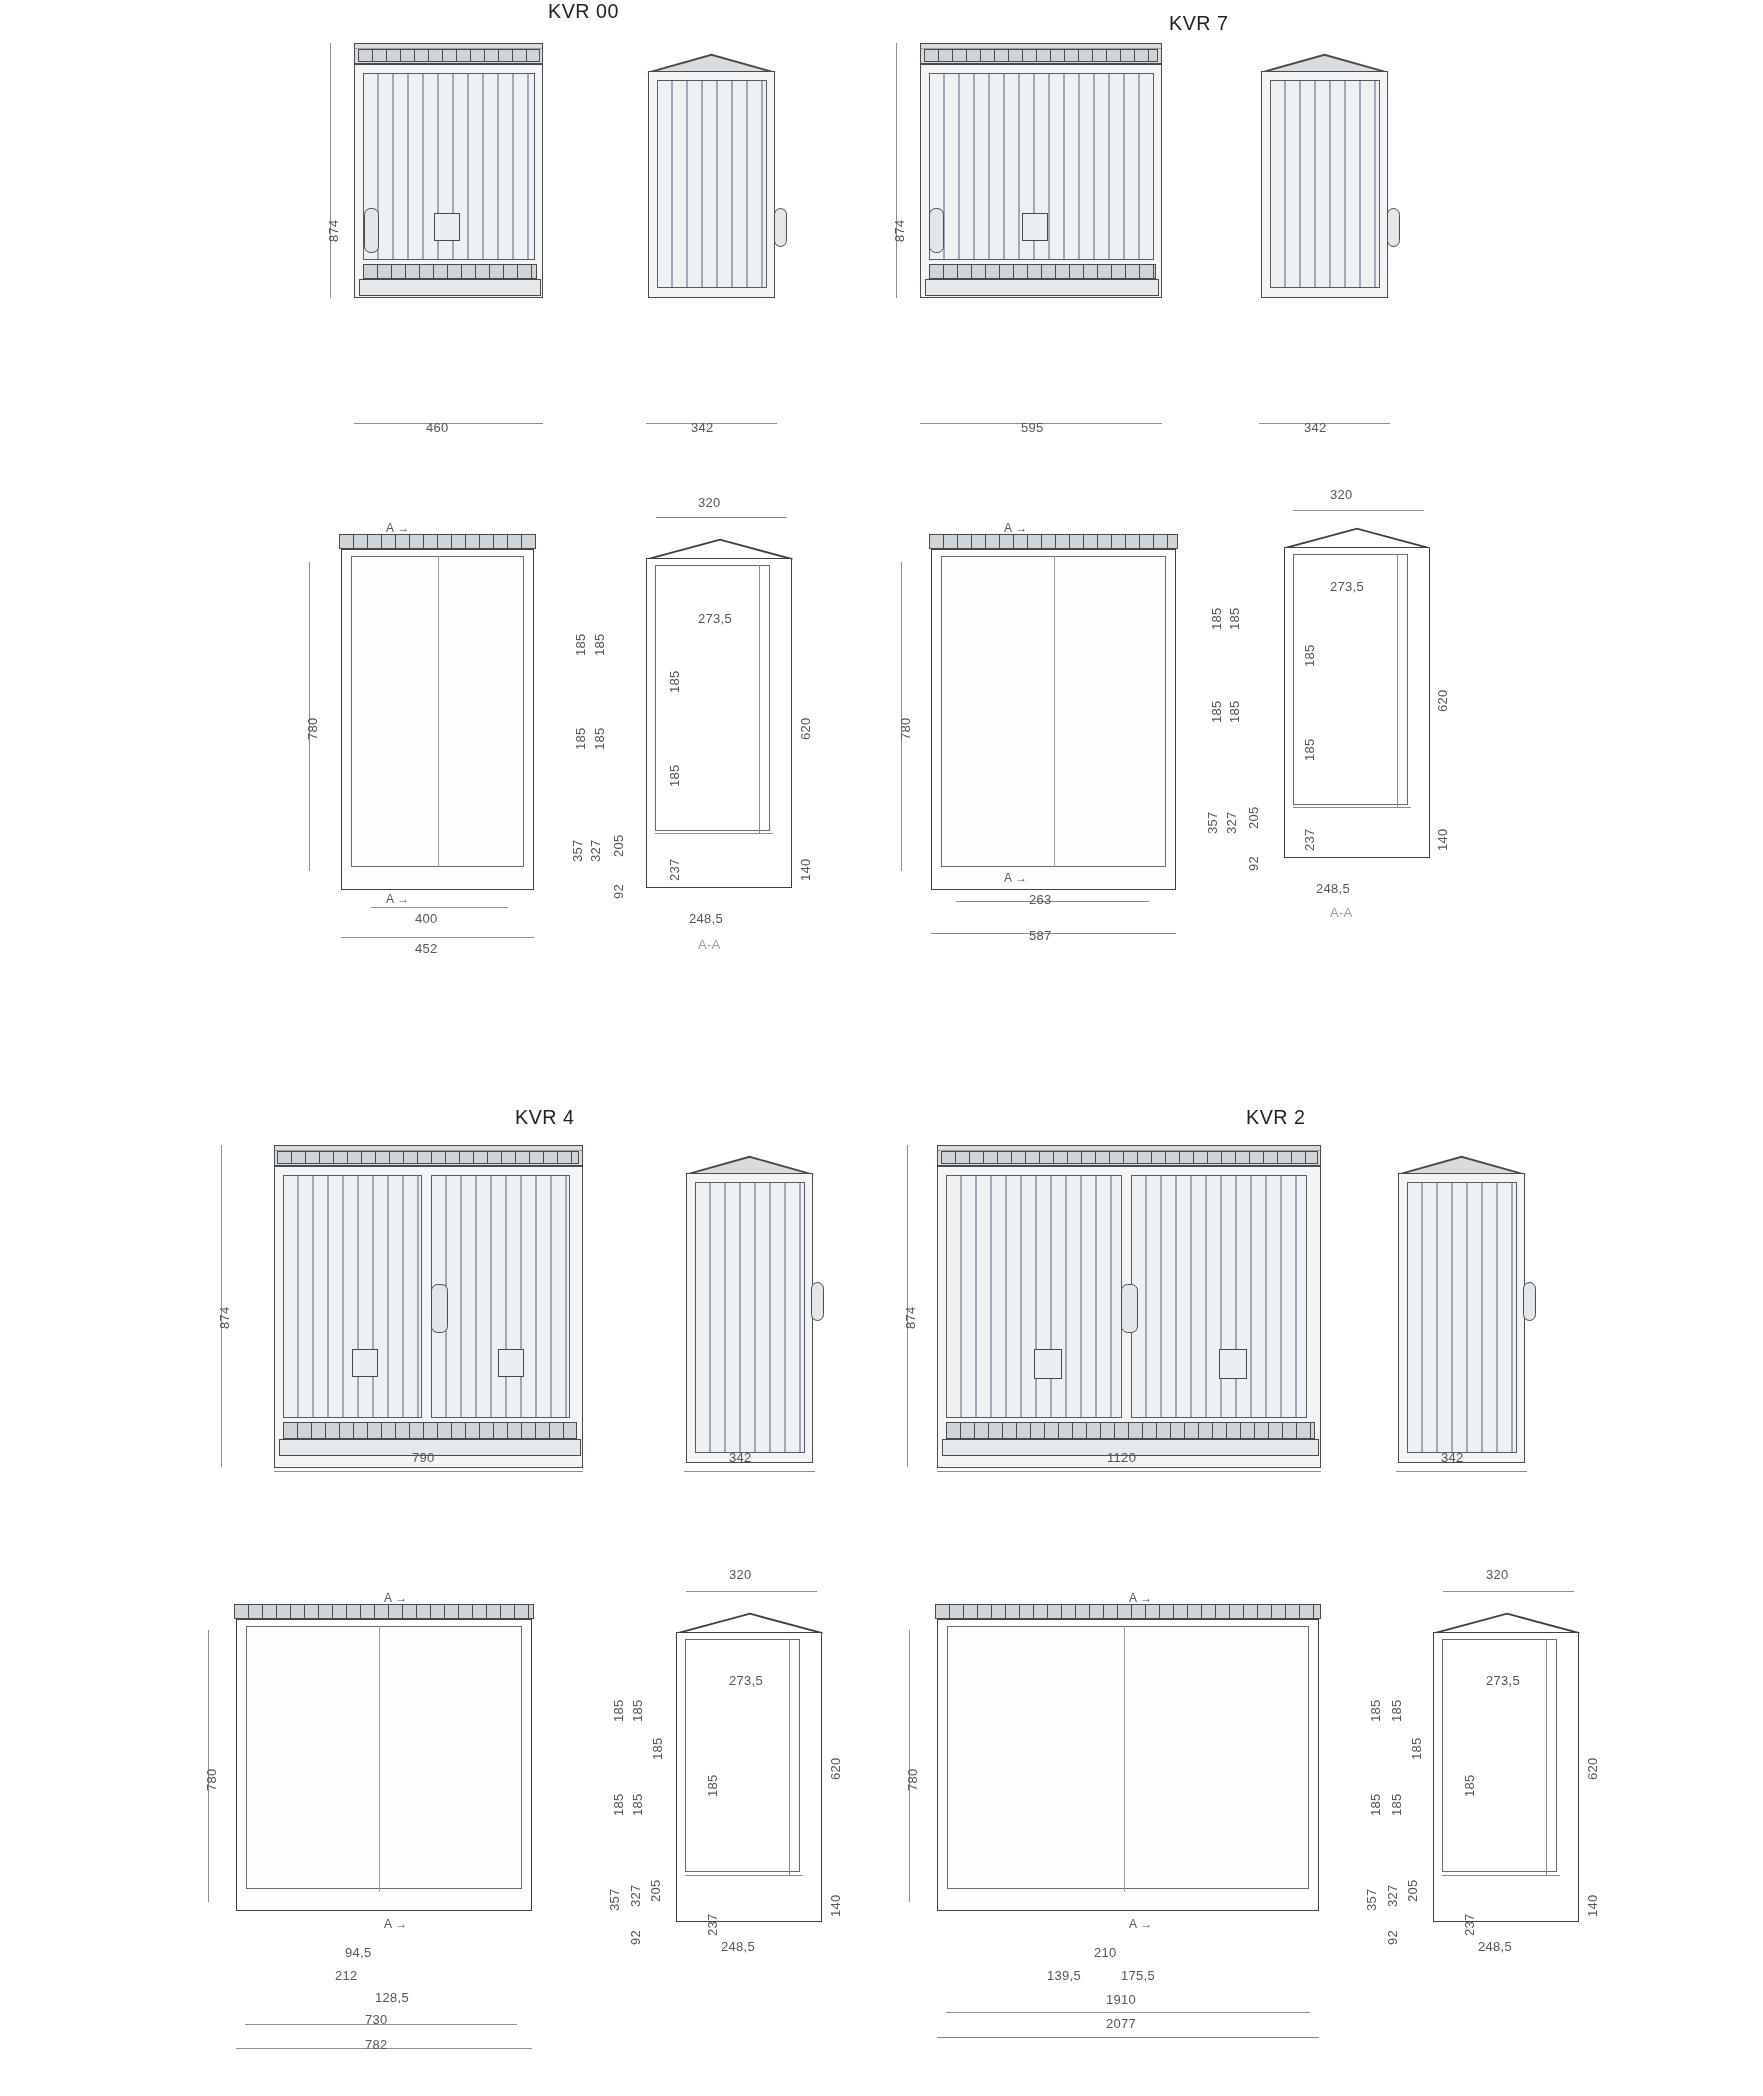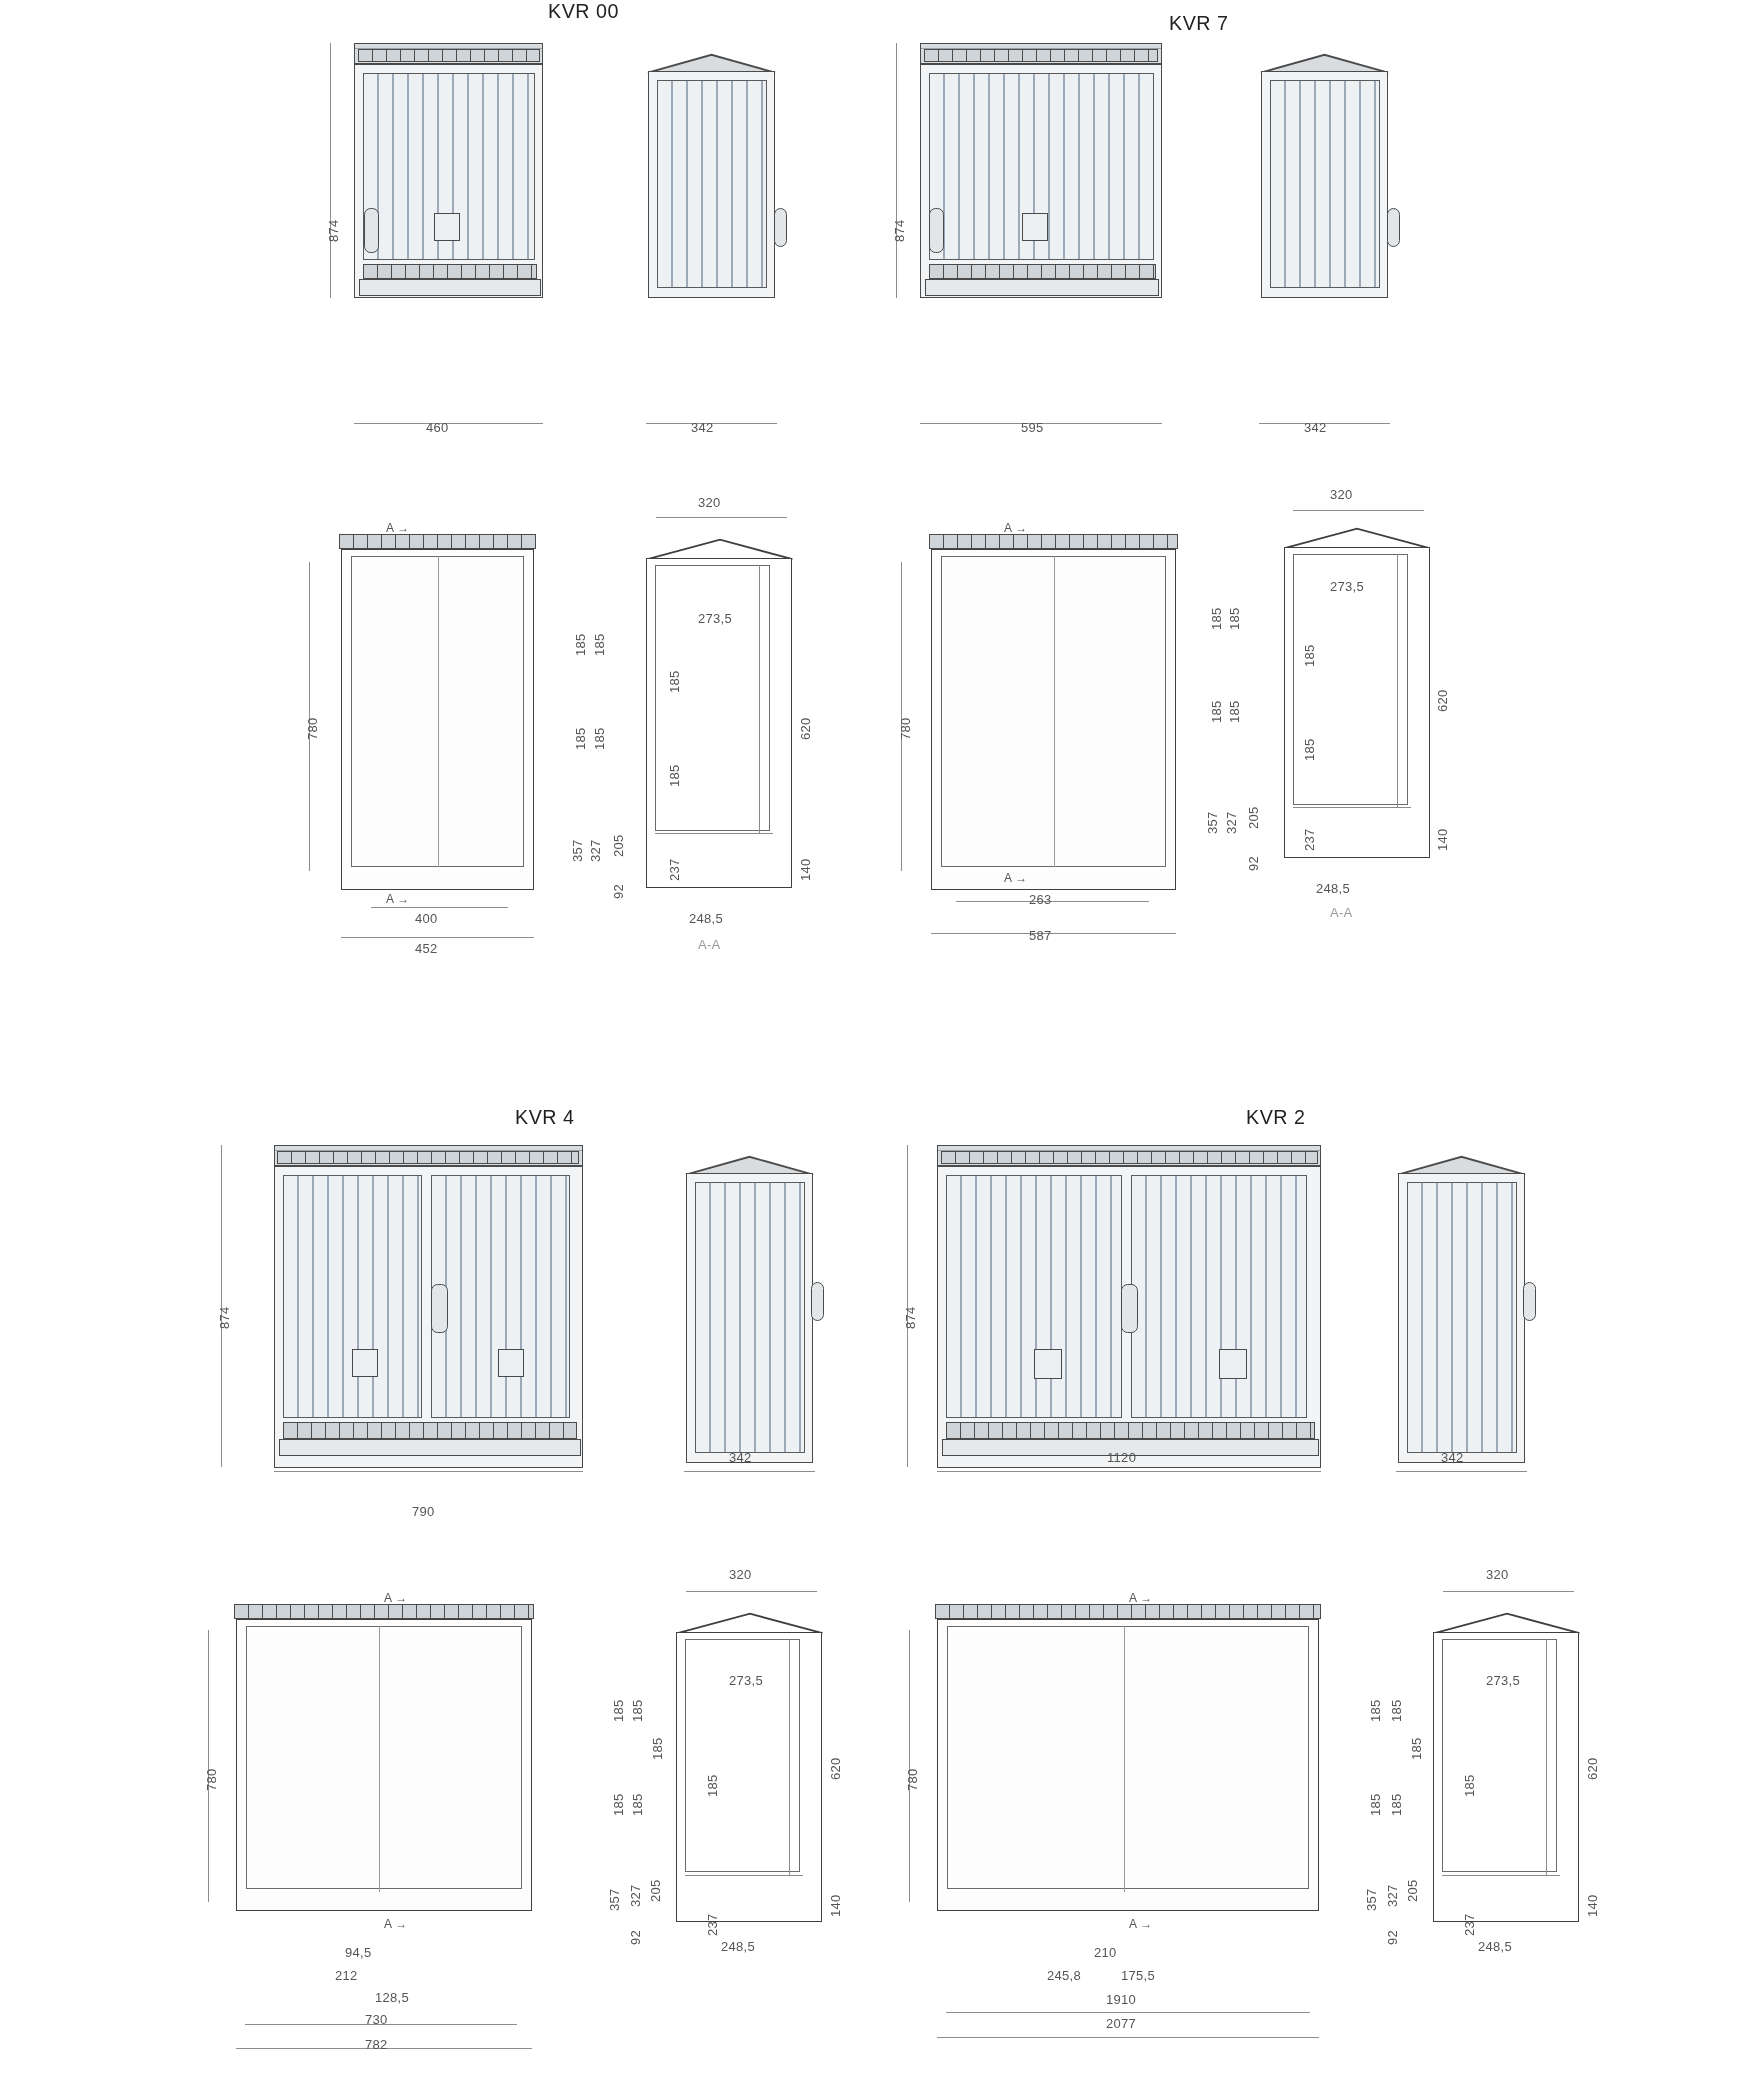--- a/index.html
+++ b/index.html
@@ -230,21 +230,21 @@
       <div class="lock" style="left:77px;top:182px;width:26px;height:28px;"></div>
       <div class="lock" style="left:223px;top:182px;width:26px;height:28px;"></div>
       <div class="comb" style="left:7.5px;top:255px;width:294px;height:17px;"></div>
       <div class="base" style="left:3.7px;top:272px;width:302px;height:17px;"></div>
     </div>
     <div class="handle" style="left:431px;top:1284px;width:17px;height:49px;"></div>
   </div>
   <div class="vline" style="left:221px;top:1145px;height:322px;"></div>
   <div class="dim v" style="left:217px;top:1329px;">874</div>
   <div class="hline" style="left:274px;top:1471px;width:309px;"></div>
-  <div class="dim" style="left:412px;top:1504px;text-align:right;">790</div>
+  <div class="dim" style="left:412px;top:1450px;text-align:right;">790</div>
 
   <div class="unit">
     <div class="gable" style="left:684px;top:1154px;width:131px;height:20.6px;">
       <svg width="131" height="22.5" viewBox="0 0 140 24">
           <polyline points="2,22 70,3 138,22" fill="#d9dcdf" stroke="#4a4a4a" stroke-width="2"></polyline>
         </svg>
     </div>
     <div class="sidebody" style="left:686px;top:1173px;width:127px;height:290px;">
       <div class="door" style="left:7.5px;top:7.5px;right:7.5px;bottom:9.4px;">
         <div class="ribs"></div>
@@ -352,21 +352,21 @@
     <div class="plan" style="left:937px;top:1619px;width:382px;height:292px;">
       <div class="planinner" style="left:9.4px;top:5.6px;right:9.4px;bottom:20.6px;"></div>
       <div class="vline" style="left:186px;top:5.6px;height:266px;background:#9a9a9a;"></div>
     </div>
     <div class="arrow" style="left:1129px;top:1591px;">A&nbsp;→</div>
     <div class="arrow" style="left:1129px;top:1917px;">A&nbsp;→</div>
   </div>
   <div class="vline" style="left:909px;top:1630px;height:272px;"></div>
   <div class="dim v" style="left:905px;top:1791px;">780</div>
   <div class="dim" style="left:1094px;top:1945px;">210</div>
-  <div class="dim" style="left:1047px;top:1968px;">245,8</div>
+  <div class="dim" style="left:1047px;top:1968px;">139,5</div>
   <div class="dim" style="left:1121px;top:1968px;">175,5</div>
   <div class="hline" style="left:946px;top:2012px;width:364px;"></div>
   <div class="dim" style="left:1106px;top:1992px;">1910</div>
   <div class="hline" style="left:937px;top:2037px;width:382px;"></div>
   <div class="dim" style="left:1106px;top:2016px;">2077</div>
 
   <div class="unit">
     <div class="gable" style="left:1432px;top:1610px;width:150px;height:24px;">
       <svg width="150" height="26" viewBox="0 0 160 28">
           <polyline points="2,25 80,4 158,25" fill="none" stroke="#3f3f3f" stroke-width="2"></polyline>

